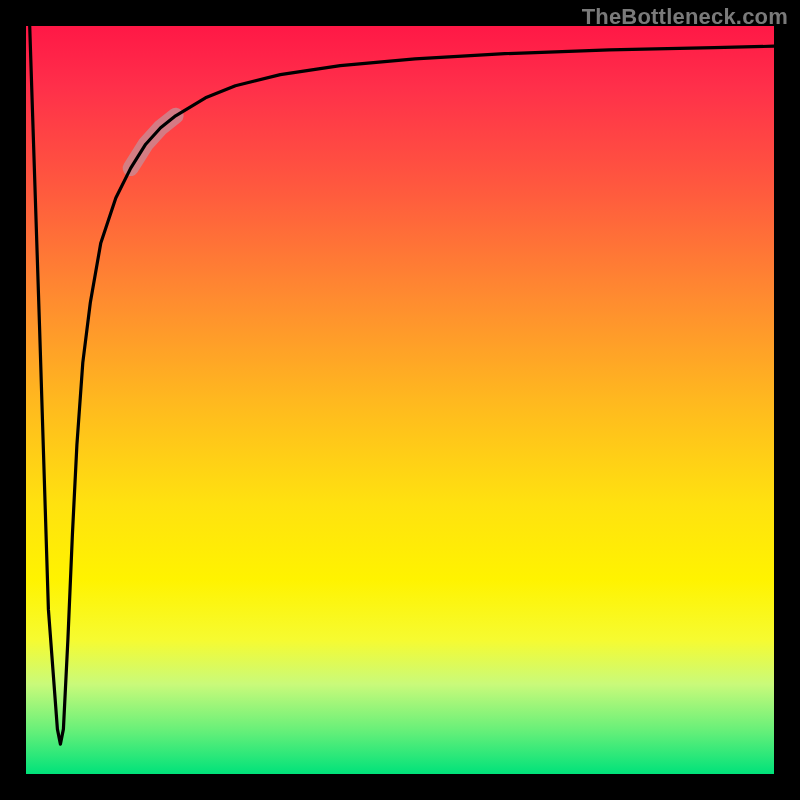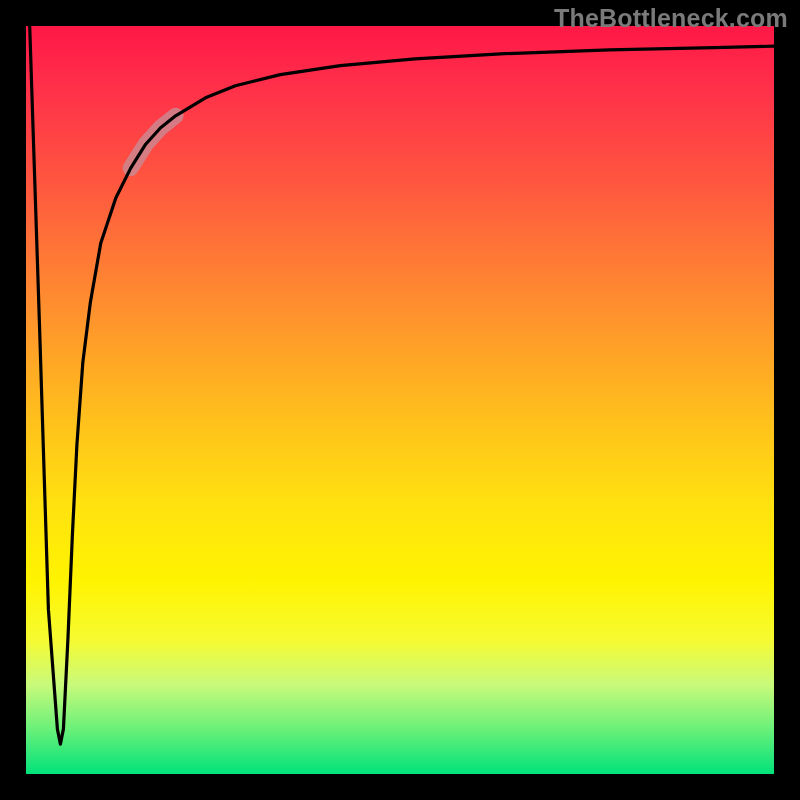--- a/index.html
+++ b/index.html
@@ -15,21 +15,21 @@
     position: relative;
     width: 800px;
     height: 800px;
     background: #000;
   }
   .attribution {
     position: absolute;
     top: 4px;
     right: 12px;
     color: #7a7a7a;
-    font-size: 25px;
+    font-size: 22px;
     font-weight: 600;
     letter-spacing: 0.2px;
     z-index: 10;
   }
   .plot-frame {
     position: absolute;
     left: 26px;
     top: 26px;
     width: 748px;
     height: 748px;

